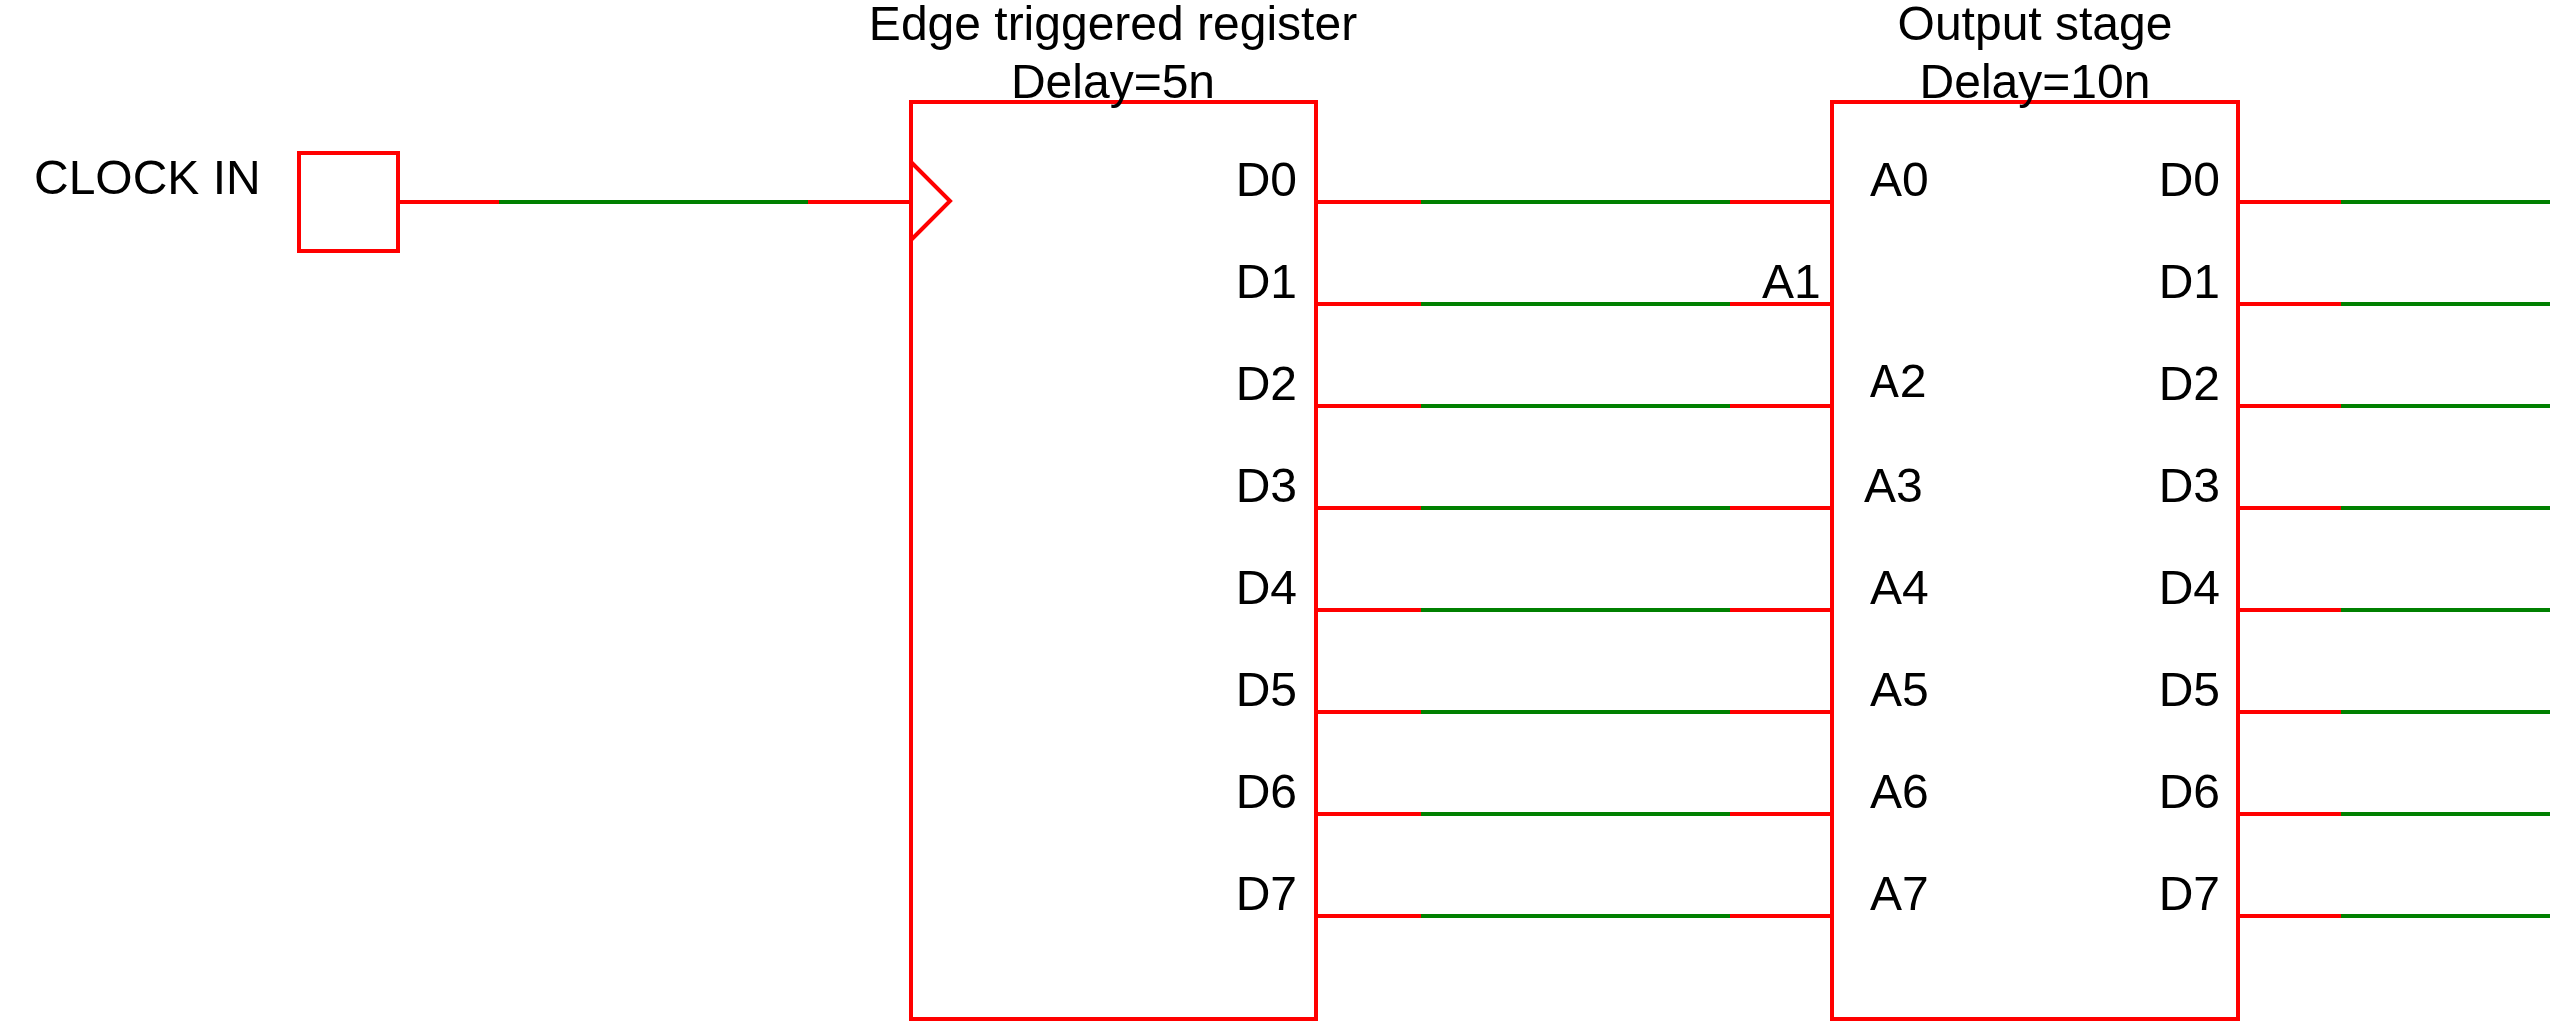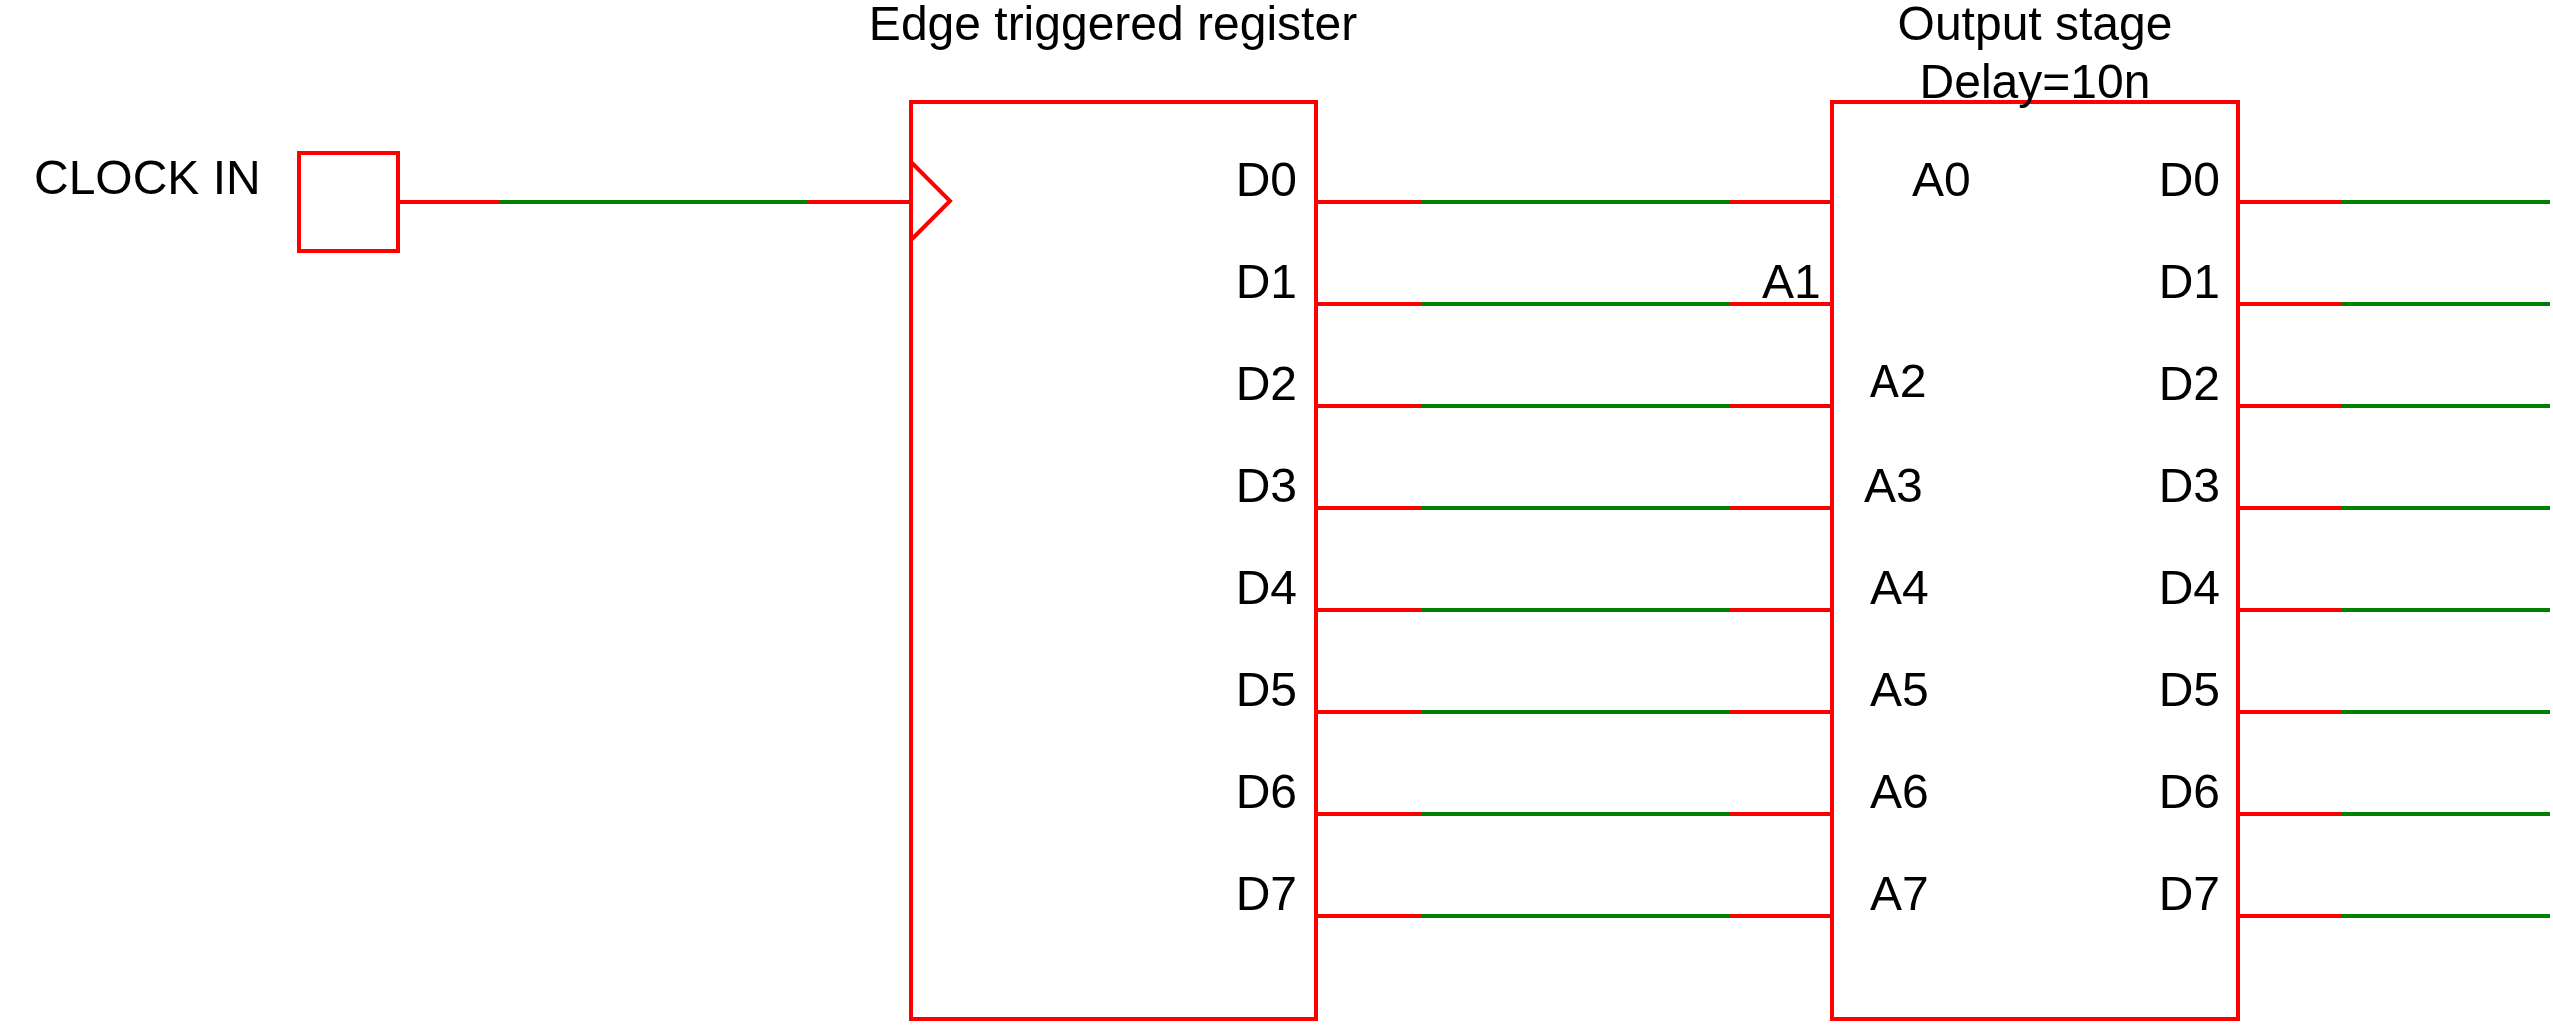--- a/index.html
+++ b/index.html
@@ -52,20 +52,21 @@
   <div class="w red" style="left:400px;top:200px;width:99px;"></div>
   <div class="w green" style="left:499px;top:200px;width:309px;"></div>
   <div class="w red" style="left:808px;top:200px;width:103px;"></div>
 
   <div class="box" style="left:909px;top:100px;width:409px;height:921px;"></div>
   <svg style="left:911px;top:160px;" width="46" height="84">
     <polyline points="0,2 39,41 0,80" fill="none" stroke="#ff0000" stroke-width="4"></polyline>
   </svg>
   <div class="title" style="left:813px;">
     <div>Edge triggered register</div>
+    <div>Delay=5n</div>
   </div>
 
   <span class="t ralign" style="left:1097px;top:156px;width:200px;">D0</span>
   <span class="t ralign" style="left:1097px;top:258px;width:200px;">D1</span>
   <span class="t ralign" style="left:1097px;top:360px;width:200px;">D2</span>
   <span class="t ralign" style="left:1097px;top:462px;width:200px;">D3</span>
   <span class="t ralign" style="left:1097px;top:564px;width:200px;">D4</span>
   <span class="t ralign" style="left:1097px;top:666px;width:200px;">D5</span>
   <span class="t ralign" style="left:1097px;top:768px;width:200px;">D6</span>
   <span class="t ralign" style="left:1097px;top:870px;width:200px;">D7</span>
@@ -101,21 +102,21 @@
   <div class="w red" style="left:1318px;top:914px;width:103px;"></div>
   <div class="w green" style="left:1421px;top:914px;width:309px;"></div>
   <div class="w red" style="left:1730px;top:914px;width:100px;"></div>
 
   <div class="box" style="left:1830px;top:100px;width:410px;height:921px;"></div>
   <div class="title" style="left:1735px;">
     <div>Output stage</div>
     <div>Delay=10n</div>
   </div>
 
-  <span class="t" style="left:1912px;top:156px;">A0</span>
+  <span class="t" style="left:1870px;top:156px;">A0</span>
   <span class="t" style="left:1762px;top:258px;">A1</span>
   <span class="t" style="left:1870px;top:360px;font-family:Liberation Mono, monospace;">A2</span>
   <span class="t" style="left:1864px;top:462px;">A3</span>
   <span class="t" style="left:1870px;top:564px;">A4</span>
   <span class="t" style="left:1870px;top:666px;">A5</span>
   <span class="t" style="left:1870px;top:768px;">A6</span>
   <span class="t" style="left:1870px;top:870px;">A7</span>
 
   <span class="t ralign" style="left:2020px;top:156px;width:200px;">D0</span>
   <span class="t ralign" style="left:2020px;top:258px;width:200px;">D1</span>

